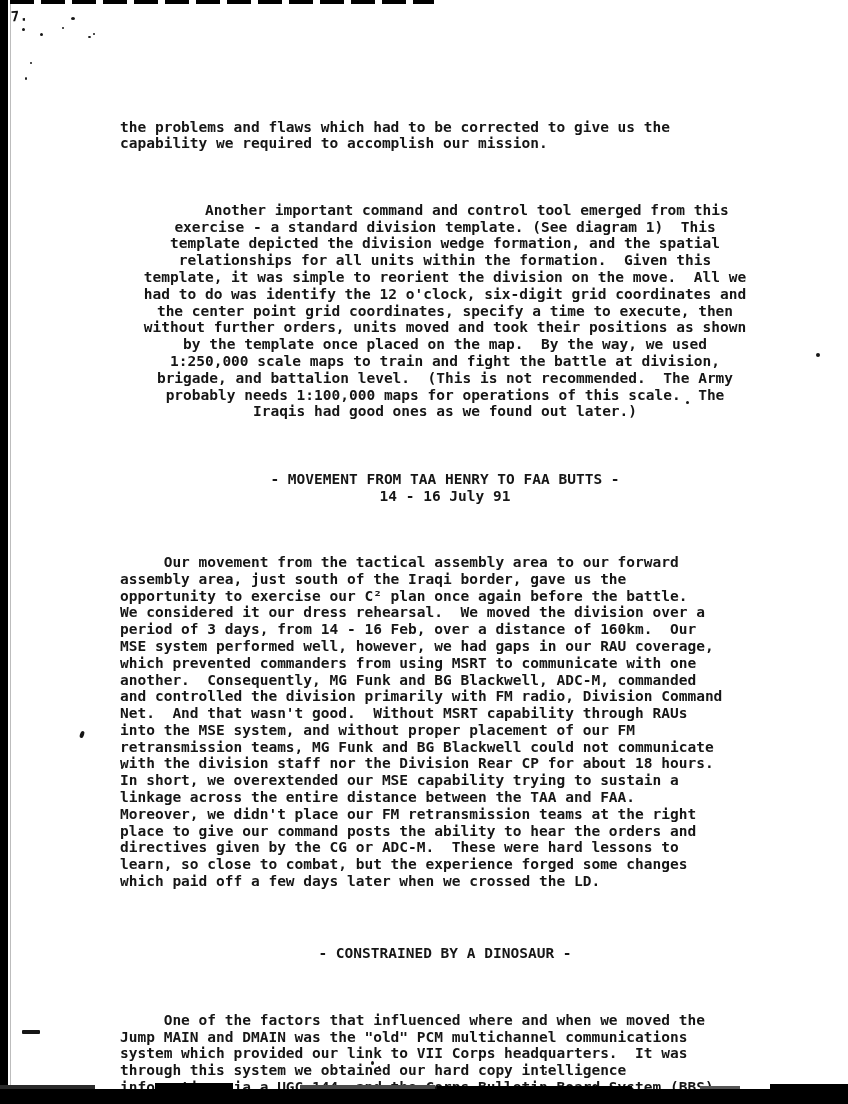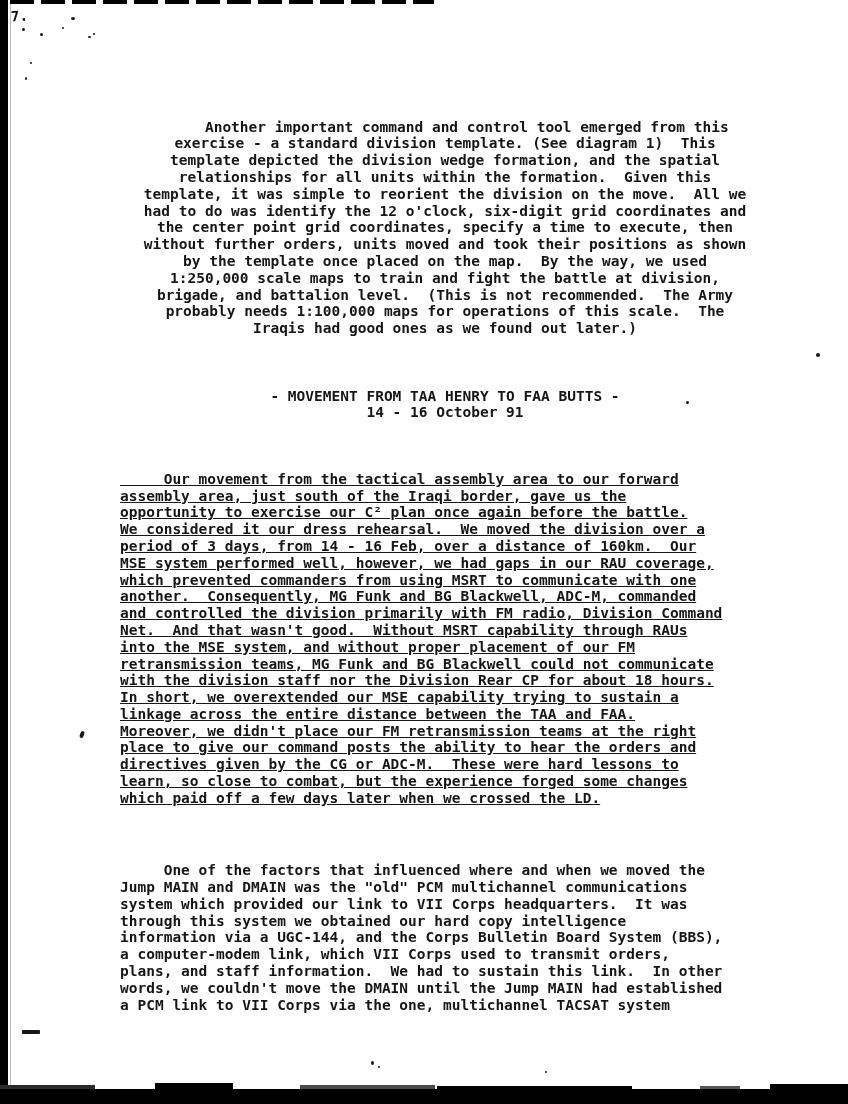--- a/index.html
+++ b/index.html
@@ -19,21 +19,21 @@
     font-family:"DejaVu Sans Mono", monospace;
     font-size:14.5px;
     line-height:16.8px;
     font-weight:bold;
     white-space:pre;
   }
   .blk{white-space:pre;}
   .blk-0{margin-bottom:16px;}
   .blk-1{margin-bottom:17px;text-align:center;}
   .blk-2{margin-bottom:16px;text-align:center;}
-  .blk-3{margin-bottom:22px;text-decoration:underline;}
+  .blk-3{margin-bottom:22px;}
   .blk-4{margin-bottom:16px;text-align:center;}
   .blk-5{margin-bottom:31px;}
   
   .edge-left{position:absolute;left:0;top:0;width:8px;height:1104px;background:#000;}
   .edge-left-line{position:absolute;left:10px;top:0;width:1px;height:1088px;background:#9a9a9a;opacity:.65;}
   .edge-top{
     position:absolute;left:10px;top:0;width:424px;height:4px;
     background:repeating-linear-gradient(90deg,#000 0 24px,transparent 24px 31px);
   }
   .edge-bottom{position:absolute;left:0;top:1089px;width:848px;height:15px;background:#000;}
@@ -69,55 +69,58 @@
   .s14{left:371px;top:1061px;width:3px;height:4px;}
   .s15{left:378px;top:1066px;width:2px;height:2px;}
   .s16{left:545px;top:1071px;width:2px;height:2px;}
 </style>
 </head>
 <body>
 
 <div class="sheet">
 
   <div class="textcol">
+    <div class="blk blk-0">the problems and flaws which had to be corrected to give us the
+capability we required to accomplish our mission.</div>
     <div class="blk blk-1">     Another important command and control tool emerged from this
 exercise - a standard division template. (See diagram 1)  This
 template depicted the division wedge formation, and the spatial
 relationships for all units within the formation.  Given this
 template, it was simple to reorient the division on the move.  All we
 had to do was identify the 12 o'clock, six-digit grid coordinates and
 the center point grid coordinates, specify a time to execute, then
 without further orders, units moved and took their positions as shown
 by the template once placed on the map.  By the way, we used
 1:250,000 scale maps to train and fight the battle at division,
 brigade, and battalion level.  (This is not recommended.  The Army
 probably needs 1:100,000 maps for operations of this scale.  The
 Iraqis had good ones as we found out later.)</div>
     <div class="blk blk-2">- MOVEMENT FROM TAA HENRY TO FAA BUTTS -
-14 - 16 October 91</div>
+14 - 16 July 91</div>
     <div class="blk blk-3">     Our movement from the tactical assembly area to our forward
 assembly area, just south of the Iraqi border, gave us the
 opportunity to exercise our C² plan once again before the battle.
 We considered it our dress rehearsal.  We moved the division over a
 period of 3 days, from 14 - 16 Feb, over a distance of 160km.  Our
 MSE system performed well, however, we had gaps in our RAU coverage,
 which prevented commanders from using MSRT to communicate with one
 another.  Consequently, MG Funk and BG Blackwell, ADC-M, commanded
 and controlled the division primarily with FM radio, Division Command
 Net.  And that wasn't good.  Without MSRT capability through RAUs
 into the MSE system, and without proper placement of our FM
 retransmission teams, MG Funk and BG Blackwell could not communicate
 with the division staff nor the Division Rear CP for about 18 hours.
 In short, we overextended our MSE capability trying to sustain a
 linkage across the entire distance between the TAA and FAA.
 Moreover, we didn't place our FM retransmission teams at the right
 place to give our command posts the ability to hear the orders and
 directives given by the CG or ADC-M.  These were hard lessons to
 learn, so close to combat, but the experience forged some changes
 which paid off a few days later when we crossed the LD.</div>
+    <div class="blk blk-4">- CONSTRAINED BY A DINOSAUR -</div>
     <div class="blk blk-5">     One of the factors that influenced where and when we moved the
 Jump MAIN and DMAIN was the "old" PCM multichannel communications
 system which provided our link to VII Corps headquarters.  It was
 through this system we obtained our hard copy intelligence
 information via a UGC-144, and the Corps Bulletin Board System (BBS),
 a computer-modem link, which VII Corps used to transmit orders,
 plans, and staff information.  We had to sustain this link.  In other
 words, we couldn't move the DMAIN until the Jump MAIN had established
 a PCM link to VII Corps via the one, multichannel TACSAT system</div>
     

